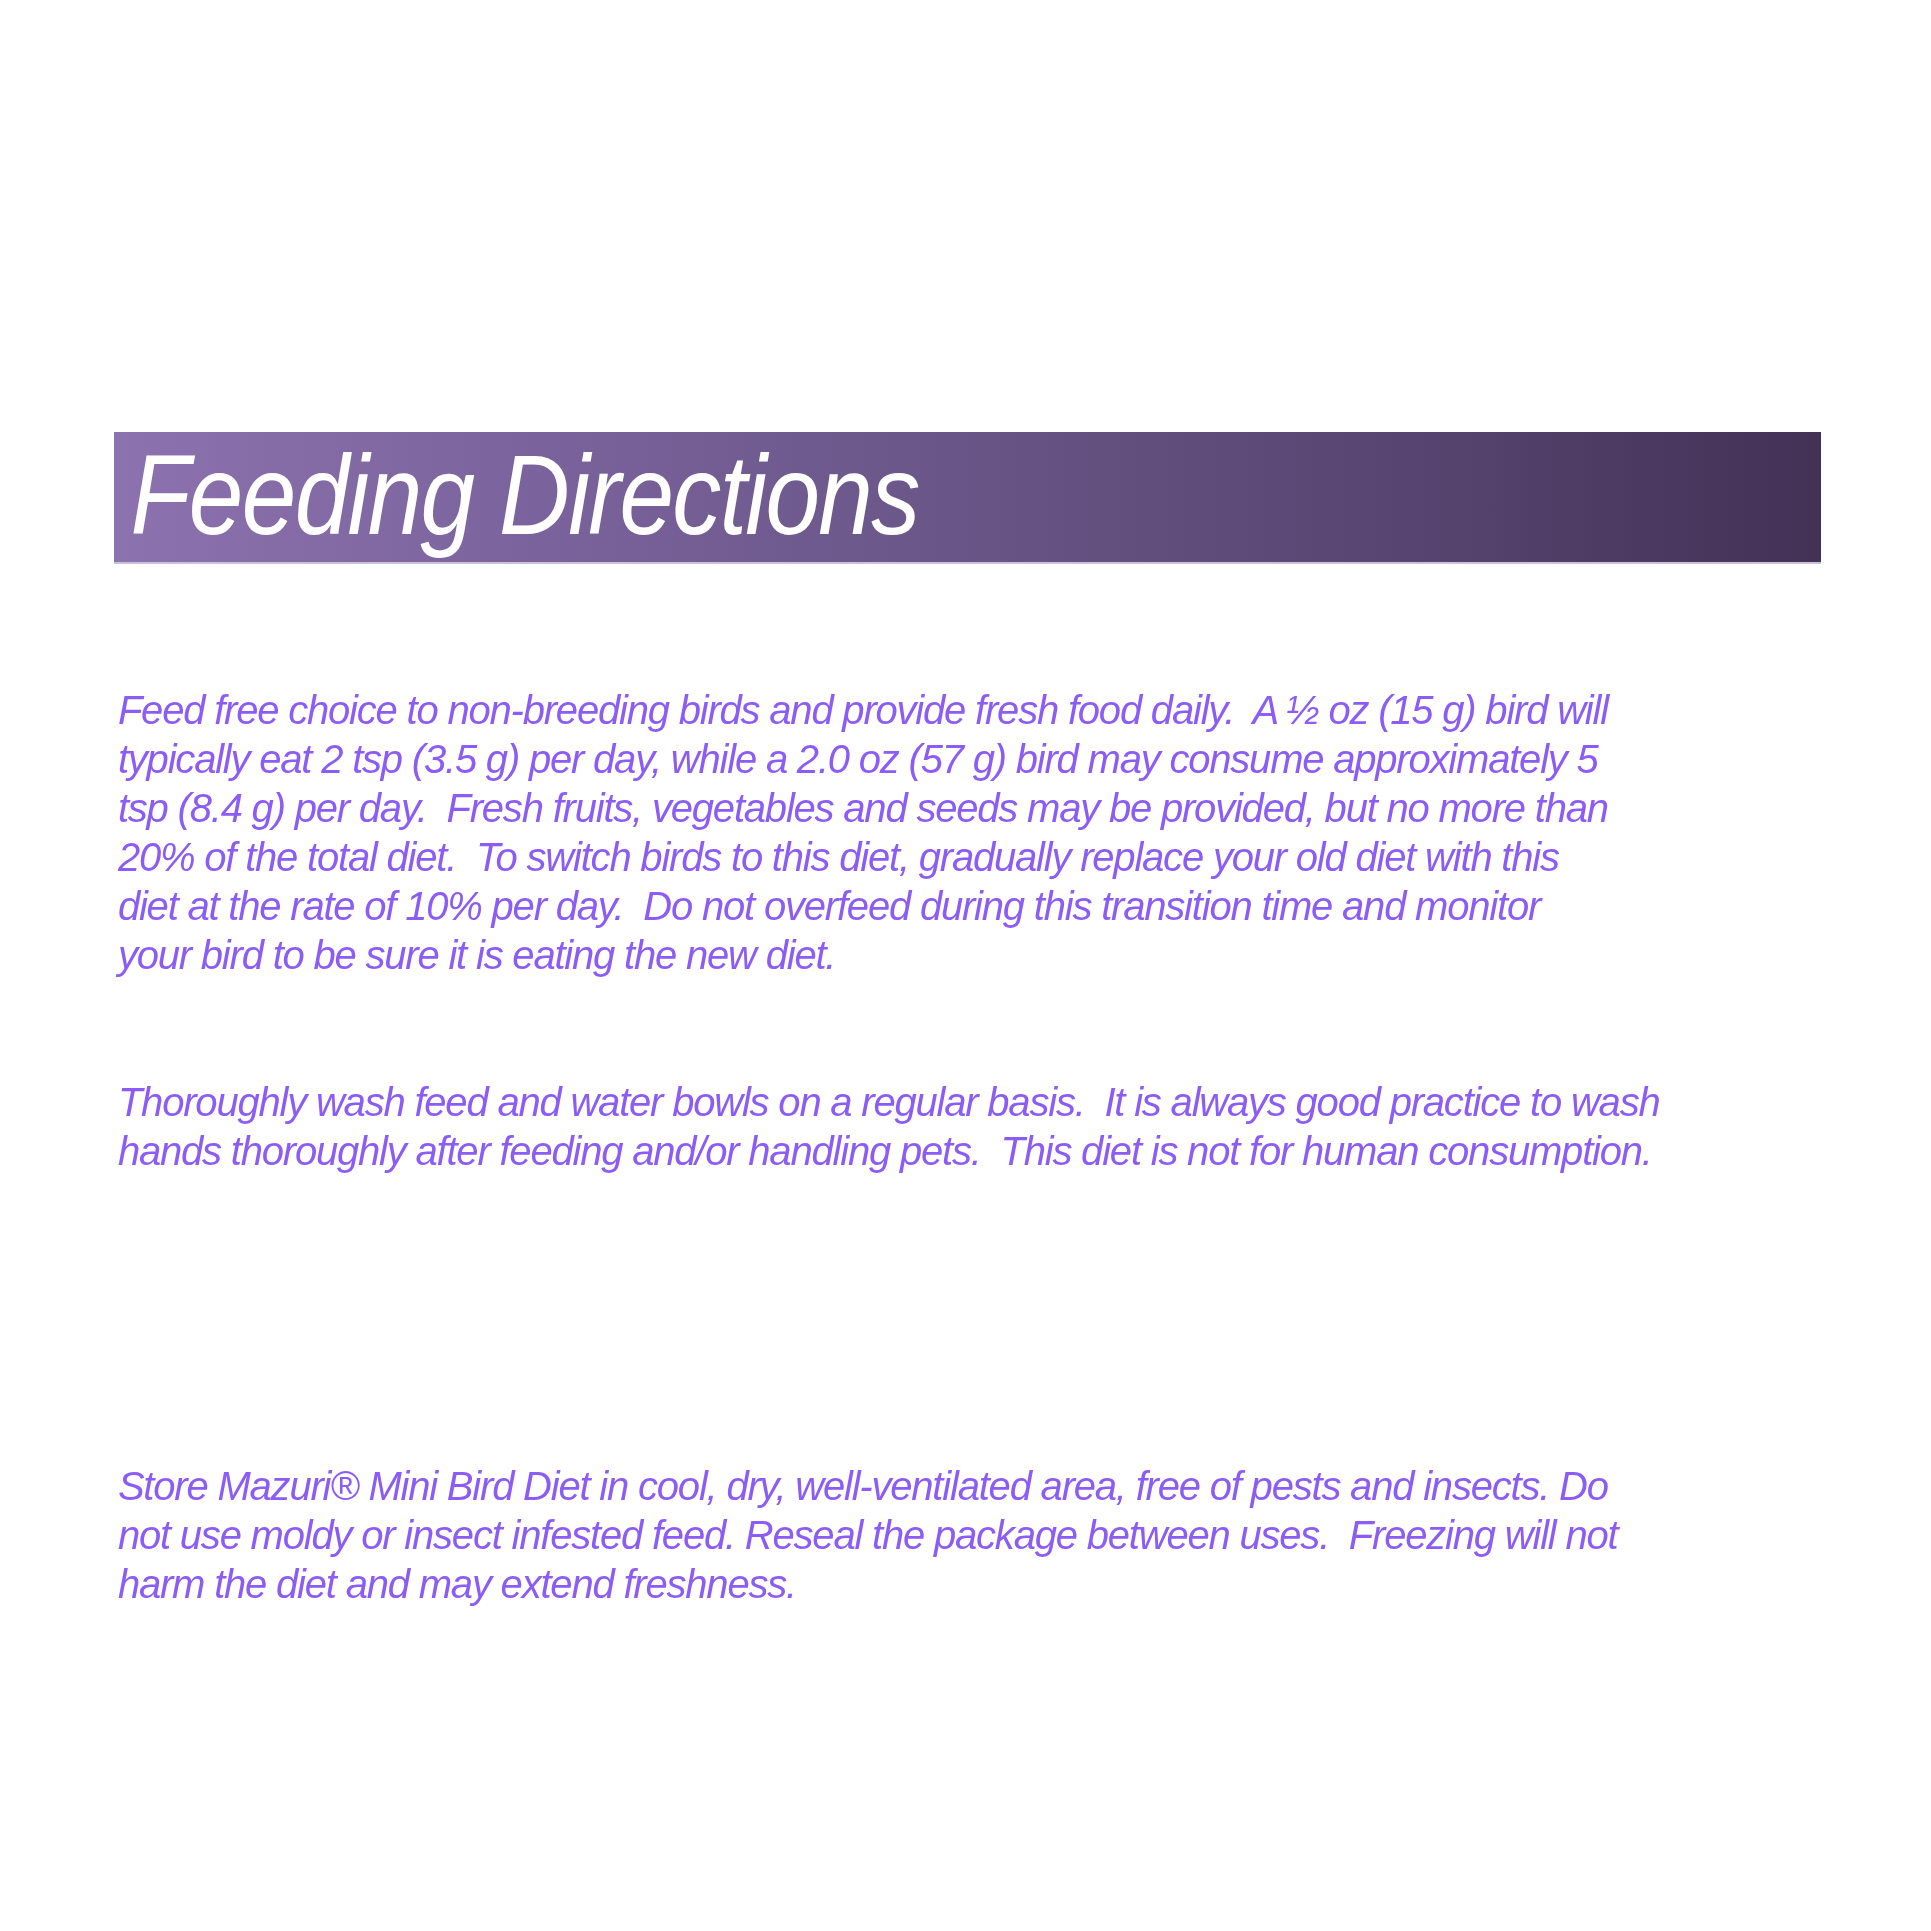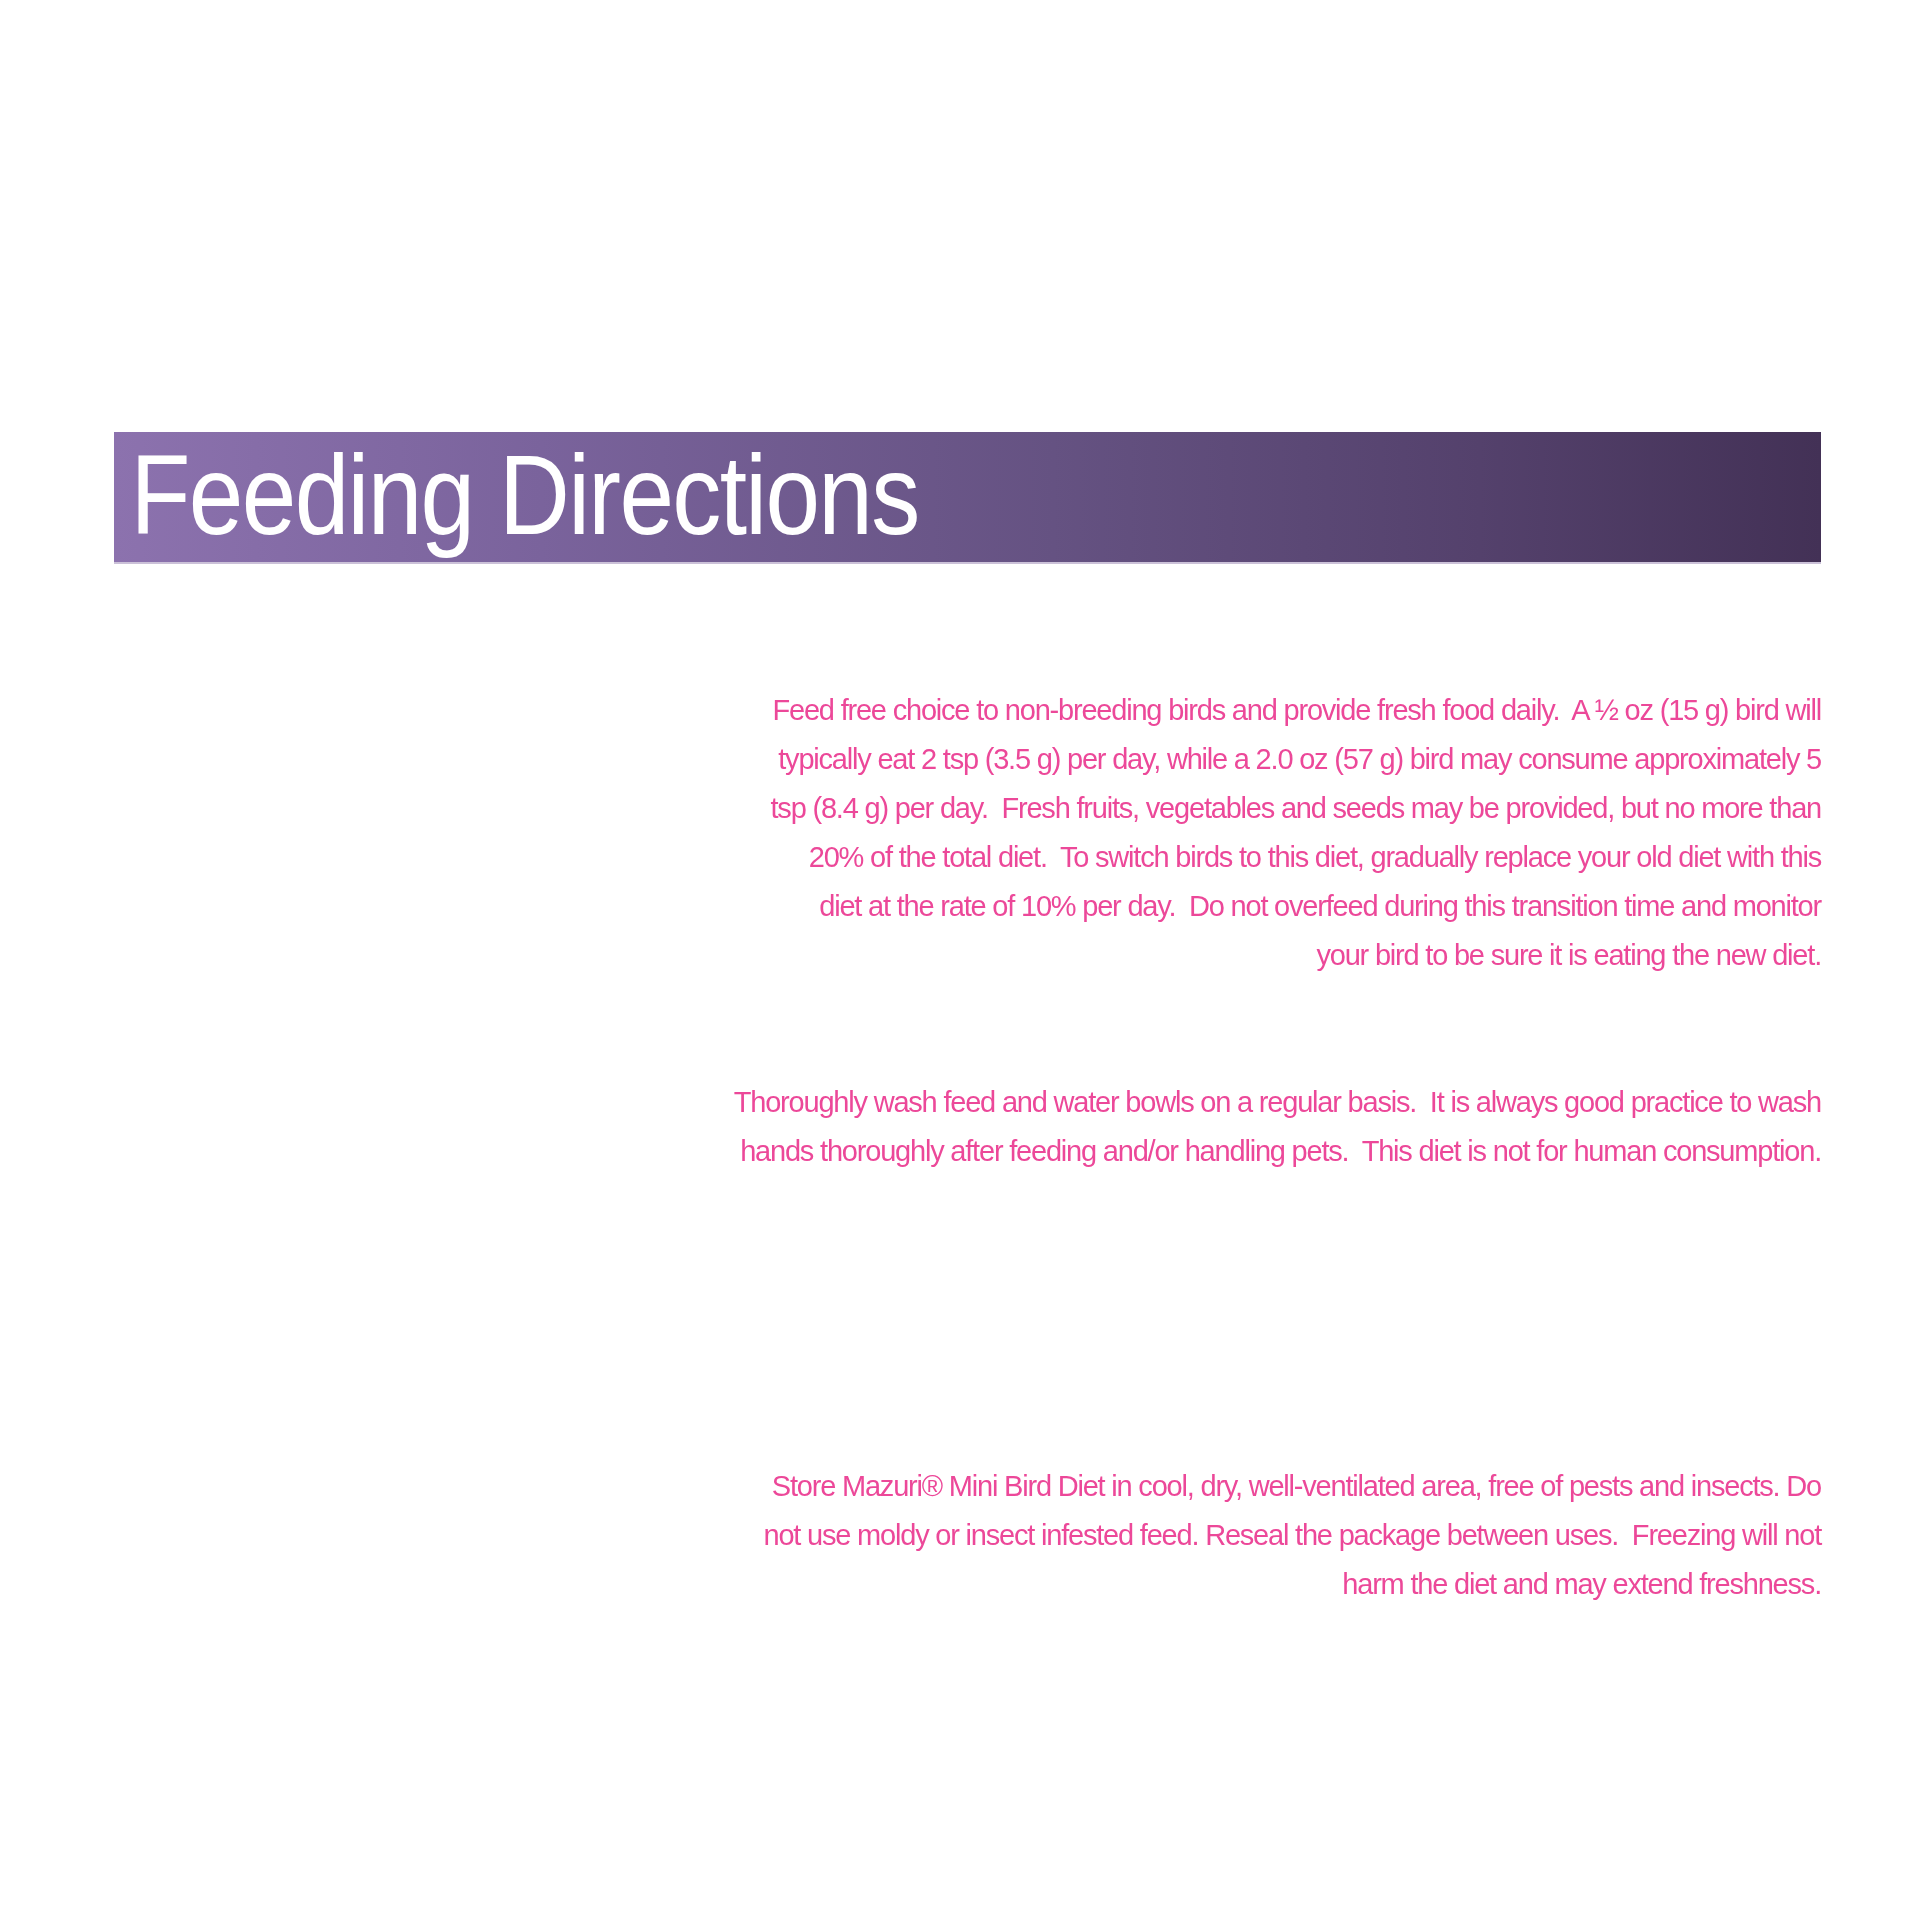--- a/index.html
+++ b/index.html
@@ -13,20 +13,21 @@
     overflow: hidden;
     font-family: "Liberation Sans", sans-serif;
     color: #1a1a1a;
     position: relative;
   }
   .label-content {
     position: absolute;
     left: 114px;
     top: 432px;
     width: 1707px;
+    font-style: italic;
   }
   .section-header {
     width: 1707px;
     height: 132px;
     background: linear-gradient(to right, #8c72ae 0%, #7a639c 25%, #655282 55%, #54416c 80%, #433156 100%);
     border-bottom: 2.9px solid #cbc1d8;
     box-sizing: border-box;
     overflow: visible;
   }
   .section-title {
@@ -36,26 +37,25 @@
     line-height: 126px;
     letter-spacing: -1.9px;
     padding-left: 19.3px;
     white-space: nowrap;
     transform: scaleX(0.86);
     transform-origin: 0 50%;
   }
   .section-body {
     margin: 0;
     padding: 24px 0 0 3.9px;
-    font-size: 29px;
+    font-size: 40px;
     line-height: 49px;
     letter-spacing: -1.2px;
     white-space: pre;
-    color: #ec4899;
-    text-align: right;
+    color: #8b5cf6;
   }
   .section-body p {
     margin: 0;
     padding: 0;
   }
   .section-gap {
     height: 53px;
   }
   .storage-body {
     padding-top: 37px;

